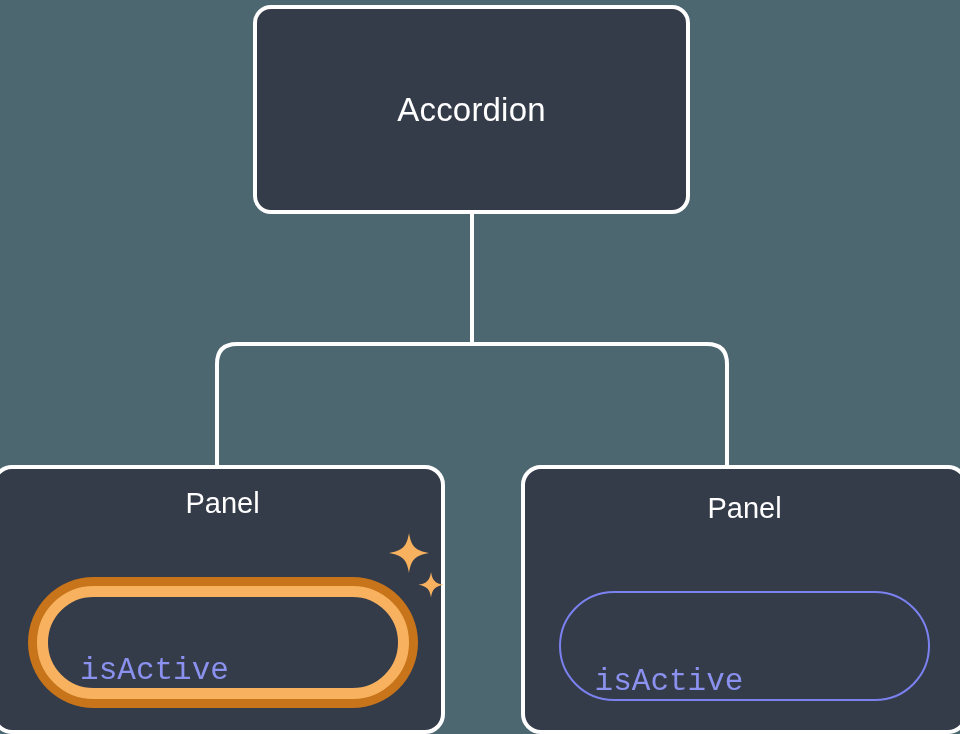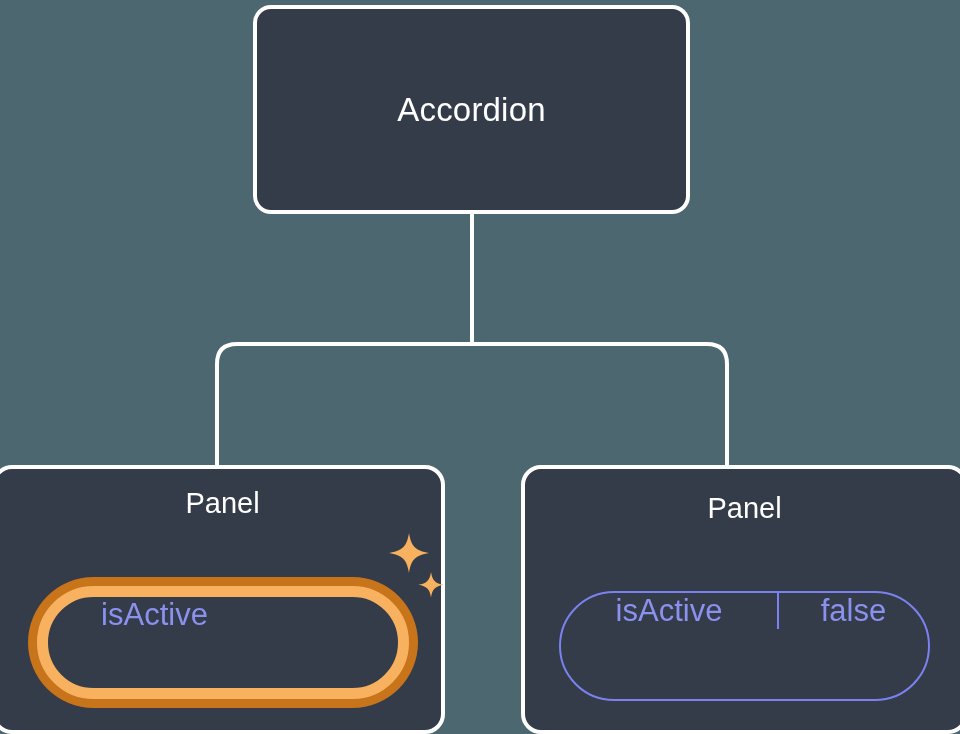--- a/index.html
+++ b/index.html
@@ -102,23 +102,24 @@
   }
 
   .node-panel-right .node-title-panel {
     top: 25px;
   }
 
   
   .pill {
     position: absolute;
     display: flex;
-    align-items: flex-start;
+    align-items: flex-end;
     box-sizing: border-box;
     border-radius: 999px;
+    font-family: Liberation Mono, monospace;
   }
 
   .pill-cell {
     display: flex;
     align-items: center;
     justify-content: center;
     box-sizing: border-box;
     white-space: nowrap;
   }
 
@@ -209,18 +210,17 @@
     <path d="M21 0 C23.2 13.4 27.6 17.8 41 20 C27.6 22.2 23.2 26.6 21 40 C18.8 26.6 14.4 22.2 1 20 C14.4 17.8 18.8 13.4 21 0 Z" fill="#f8b25f"></path>
     <path d="M43 39 C44.4 47.6 47.2 50.4 55.8 51.8 C47.2 53.2 44.4 56 43 64.6 C41.6 56 38.8 53.2 30.2 51.8 C38.8 50.4 41.6 47.6 43 39 Z" fill="#f8b25f"></path>
   </svg>
 
   <div class="node node-panel node-panel-right">
     <div class="panel-inner">
       <div class="node-title-panel">Panel</div>
 
       <div class="pill pill-plain">
         <div class="pill-cell pill-key">isActive</div>
-        <div class="pill-cell pill-val">false</div>
       </div>
     </div>
   </div>
 
 </div>
 
 </body></html>

